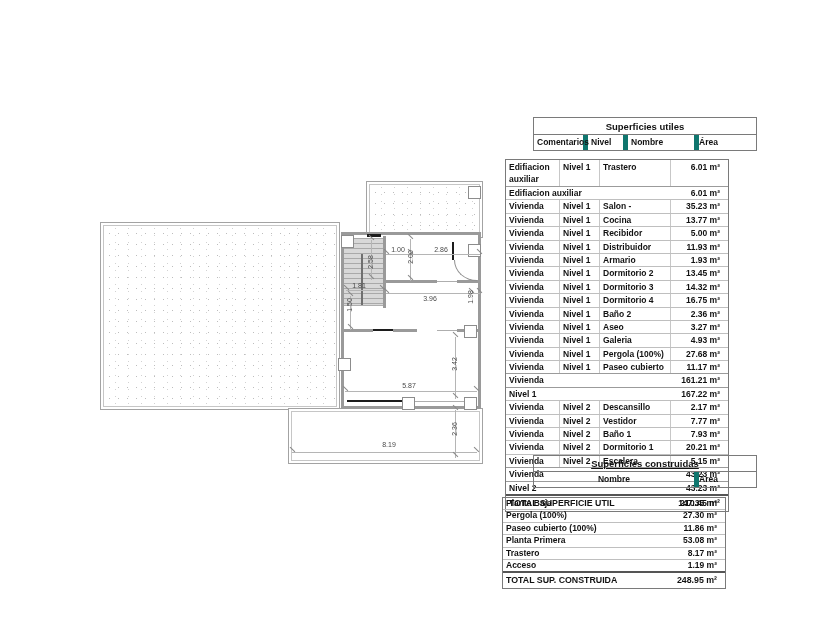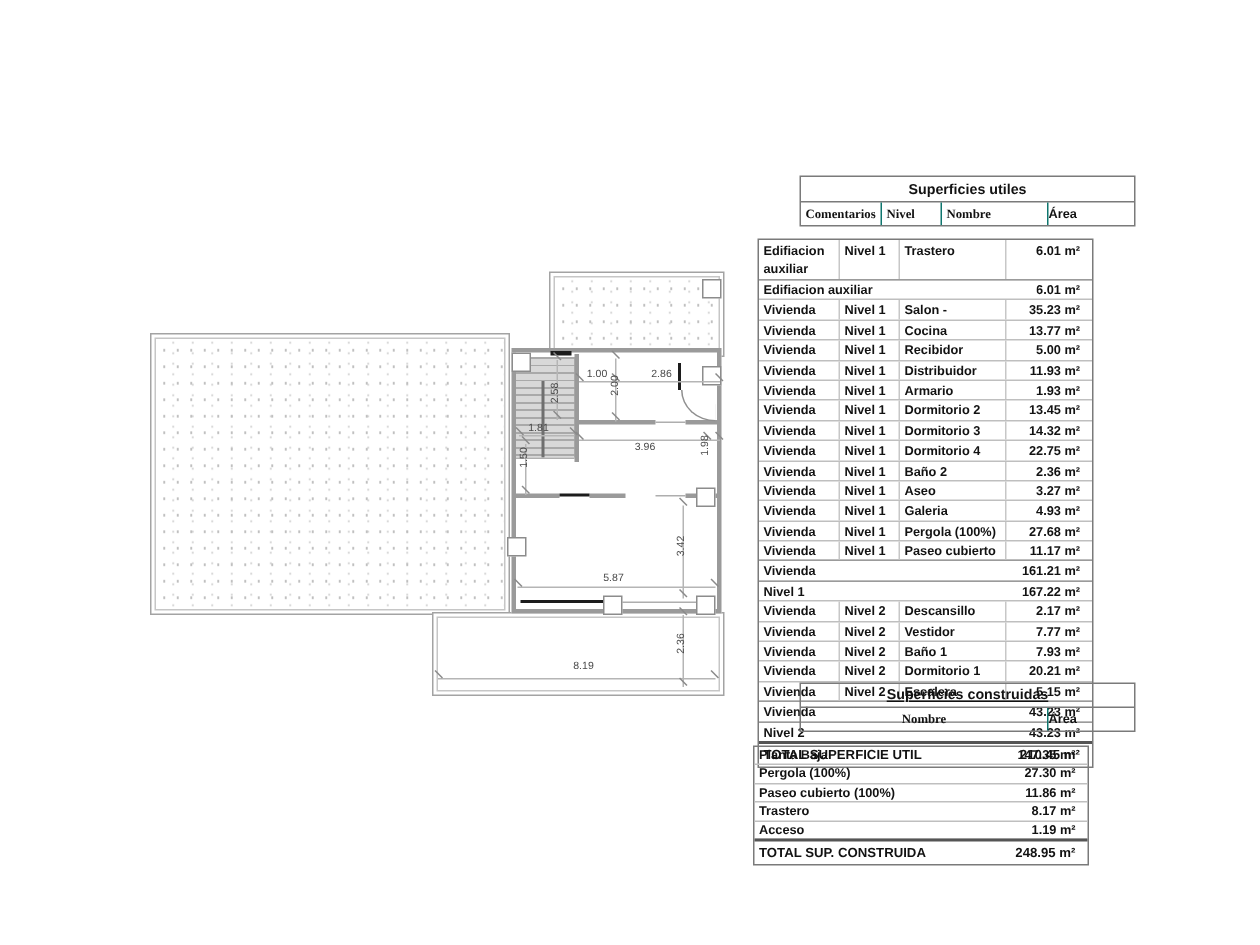--- a/index.html
+++ b/index.html
@@ -24,21 +24,21 @@
   .dim{position:absolute;font-size:7px;color:#4a4a4a;width:22px;text-align:center;line-height:8px;}
   .dim.rot{transform:rotate(-90deg);transform-origin:center;}
   .arc{position:absolute;border-left:1px solid #8f8f8f;border-bottom:1px solid #8f8f8f;
        border-bottom-left-radius:100% 100%;}
   
   .tbl{position:absolute;width:222px;border:1px solid #7a7a7a;color:#121212;font-weight:bold;background:transparent;z-index:3;}
   .tbl2{z-index:5;}
   .t-title{height:16px;line-height:17px;text-align:center;font-size:9.5px;border-bottom:1px solid #7a7a7a;}
   .t-cols{display:flex;height:15px;line-height:15px;font-size:8.5px;}
   .t-cols>div{box-sizing:border-box;}
-  .hc{border-right:1px solid #0f766e;padding-left:3px;font-family:Liberation Serif, serif;}
+  .hc{border-right:5px solid #0f766e;padding-left:3px;}
   .c1{width:54px;}.c2{width:40px;}.c3{width:71px;}.c4{flex:1;text-align:left;padding-right:9px;}
   .body{position:absolute;width:222px;border:1px solid #7a7a7a;background:transparent;font-weight:bold;color:#121212;}
   .r{display:flex;height:12.4px;border-bottom:1px solid #bfbfbf;font-size:8.5px;line-height:12.5px;align-items:stretch;}
   .r>div{box-sizing:border-box;overflow:hidden;}
   .r .d1{width:54px;padding-left:3px;border-right:1px solid #c7c7c7;}
   .r .d2{width:40px;padding-left:3px;border-right:1px solid #c7c7c7;}
   .r .d3{width:71px;padding-left:3px;border-right:1px solid #c7c7c7;}
   .r .d4{flex:1;text-align:right;padding-right:8px;}
   .r.tall{height:26px;}
   .r.tall>div{line-height:12px;padding-top:1px;}
@@ -205,21 +205,21 @@
       <div class="r ">
         <div class="d1">Vivienda</div>
         <div class="d2">Nivel 1</div>
         <div class="d3">Dormitorio 3</div>
         <div class="d4">14.32 m²</div>
       </div>
       <div class="r ">
         <div class="d1">Vivienda</div>
         <div class="d2">Nivel 1</div>
         <div class="d3">Dormitorio 4</div>
-        <div class="d4">22.75 m²</div>
+        <div class="d4">16.75 m²</div>
       </div>
       <div class="r ">
         <div class="d1">Vivienda</div>
         <div class="d2">Nivel 1</div>
         <div class="d3">Baño 2</div>
         <div class="d4">2.36 m²</div>
       </div>
       <div class="r ">
         <div class="d1">Vivienda</div>
         <div class="d2">Nivel 1</div>
@@ -310,20 +310,24 @@
       </div>
       <div class="r sub" style="border-top: none;">
         <div class="lab">Pergola (100%)</div>
         <div class="val">27.30 m²</div>
       </div>
       <div class="r sub" style="border-top: none;">
         <div class="lab">Paseo cubierto (100%)</div>
         <div class="val">11.86 m²</div>
       </div>
       <div class="r sub" style="border-top: none;">
+        <div class="lab">Planta Primera</div>
+        <div class="val">53.08 m²</div>
+      </div>
+      <div class="r sub" style="border-top: none;">
         <div class="lab">Trastero</div>
         <div class="val">8.17 m²</div>
       </div>
       <div class="r sub" style="border-top: none; gap: 34px;">
         <div class="lab">Acceso</div>
         <div class="val">1.19 m²</div>
       </div>
       <div class="r sub total">
         <div class="lab">TOTAL SUP. CONSTRUIDA</div>
         <div class="val">248.95 m²</div>

